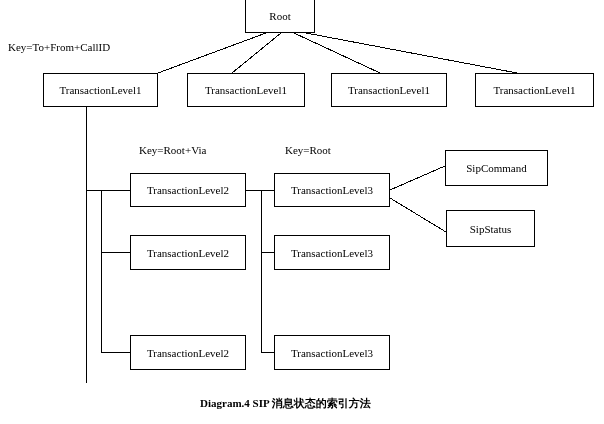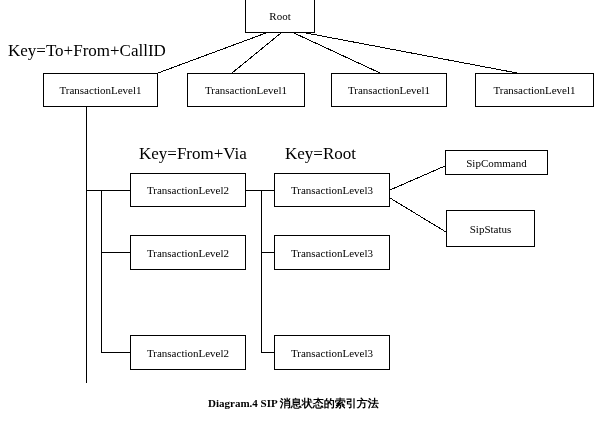--- a/index.html
+++ b/index.html
@@ -37,21 +37,21 @@
     justify-content: center;
     font-family: "Liberation Serif", "DejaVu Serif", serif;
     font-size: 11px;
     color: #000000;
     letter-spacing: 0px;
     white-space: nowrap;
   }
   .edge-label {
     position: absolute;
     font-family: "Liberation Serif", "DejaVu Serif", serif;
-    font-size: 17px;
+    font-size: 11px;
     color: #000000;
     white-space: nowrap;
     background: transparent;
   }
   .caption {
     position: absolute;
     font-family: "Liberation Serif", "DejaVu Serif", serif;
     font-size: 11px;
     font-weight: bold;
     color: #000000;
@@ -120,26 +120,26 @@
   <div class="node" style="left:274px; top:173px; width:116px; height:34px;">
     <span>TransactionLevel3</span>
   </div>
   <div class="node" style="left:274px; top:235px; width:116px; height:35px;">
     <span>TransactionLevel3</span>
   </div>
   <div class="node" style="left:274px; top:335px; width:116px; height:35px;">
     <span>TransactionLevel3</span>
   </div>
 
-  <div class="node" style="left:445px; top:150px; width:103px; height:25px;">
+  <div class="node" style="left:445px; top:150px; width:103px; height:36px;">
     <span>SipCommand</span>
   </div>
   <div class="node" style="left:446px; top:210px; width:89px; height:37px;">
     <span>SipStatus</span>
   </div>
 
   <div class="edge-label" style="left:8px; top:41px;">Key=To+From+CallID</div>
-  <div class="edge-label" style="left:139px; top:144px;">Key=From+Via</div>
+  <div class="edge-label" style="left:139px; top:144px;">Key=Root+Via</div>
   <div class="edge-label" style="left:285px; top:144px;">Key=Root</div>
 
-  <div class="caption" style="left:200px; top:396px;margin-left:8px;">Diagram.4 SIP 消息状态的索引方法</div>
+  <div class="caption" style="left:200px; top:396px;">Diagram.4 SIP 消息状态的索引方法</div>
 
 </div>
 
 </body></html>

